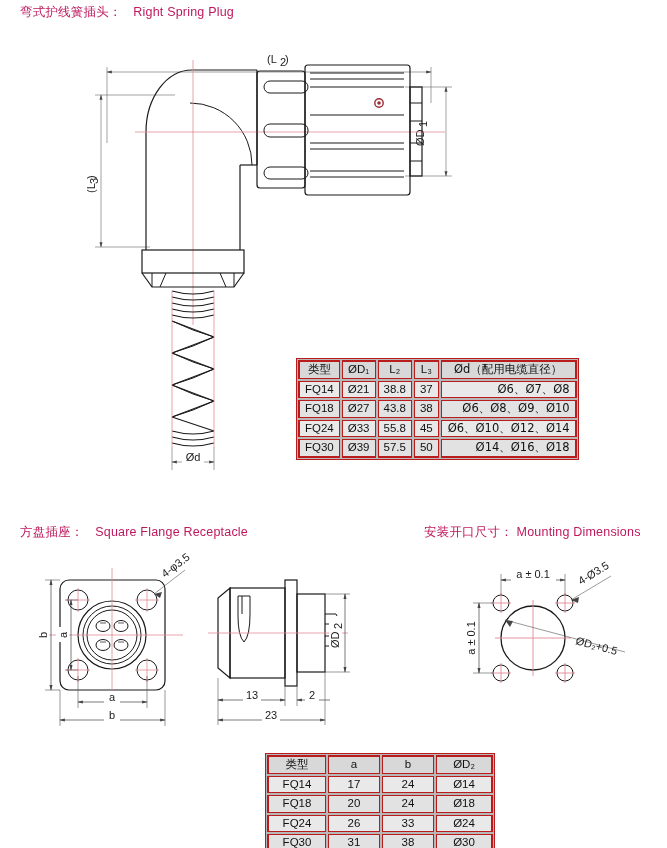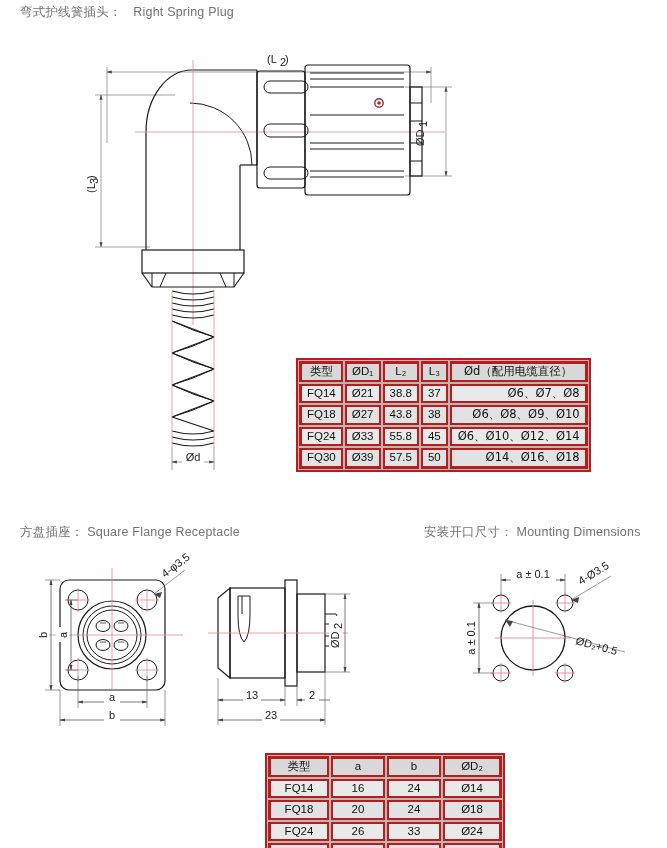--- a/index.html
+++ b/index.html
@@ -13,42 +13,42 @@
     height: 848px;
     position: relative;
     font-family: "Liberation Sans", "DejaVu Sans", sans-serif;
     color: #1a1a1a;
     overflow: hidden;
   }
 
   .sec-title {
     position: absolute;
     font-size: 12.5px;
-    color: #737373;
+    color: #be185d;
     white-space: nowrap;
     letter-spacing: 0.2px;
   }
   .sec-title .cn { font-family: "DejaVu Sans", sans-serif; font-size: 12.5px; }
   .sec-title .en { font-family: "Liberation Sans", sans-serif; font-size: 12.5px; }
 
   
   .draw {
     position: absolute;
     overflow: visible;
   }
 
   
   .spec-table {
     position: absolute;
     border-collapse: collapse;
     font-size: 11.5px;
     background: #ececec;
   }
   .spec-table td, .spec-table th {
-    border: 6px solid #b91c1c;
+    border: 4px solid #b91c1c;
     outline: 0.5px solid #b8b8b8;
     padding: 0 5px;
     text-align: center;
     font-weight: normal;
     color: #111;
     background: #e9e9e9;
     line-height: 1.35;
     white-space: nowrap;
   }
   .spec-table thead td {
@@ -269,21 +269,21 @@
       <td>Ø39</td>
       <td>57.5</td>
       <td>50</td>
       <td class="cn left">Ø14、Ø16、Ø18</td>
     </tr>
   </tbody>
 </table>
 
 <div class="sec-title" style="left:20px; top:524px;">
   <span class="cn">方盘插座：</span>
-  <span class="en" style="">Square Flange Receptacle</span>
+  <span class="en" style="margin-left:8px;">Square Flange Receptacle</span>
 </div>
 
 <div class="sec-title" style="left:424px; top:524px;">
   <span class="cn">安装开口尺寸：</span>
   <span class="en" style="">Mounting Dimensions</span>
 </div>
 
 <svg class="draw" style="left:15px; top:558px;" width="195" height="175" viewBox="0 0 195 175">
   <defs>
     <style>
@@ -538,21 +538,21 @@
     <tr>
       <td class="cn" style="width:46px;">类型</td>
       <td style="width:40px;">a</td>
       <td style="width:40px;">b</td>
       <td style="width:44px;margin-top:21px;">ØD₂</td>
     </tr>
   </thead>
   <tbody>
     <tr>
       <td>FQ14</td>
-      <td>16</td>
+      <td>17</td>
       <td>24</td>
       <td>Ø14</td>
     </tr>
     <tr>
       <td>FQ18</td>
       <td>20</td>
       <td>24</td>
       <td>Ø18</td>
     </tr>
     <tr>

